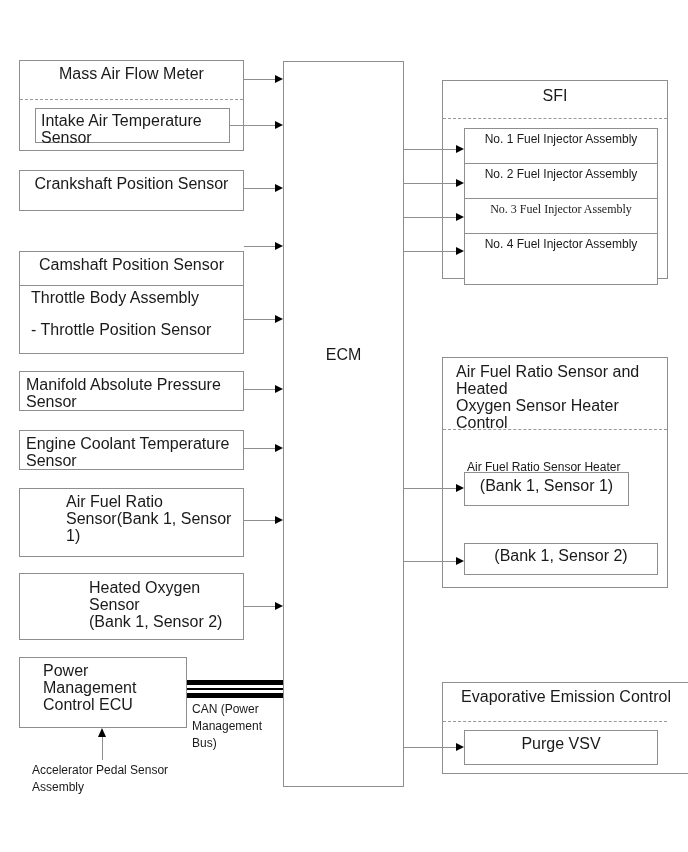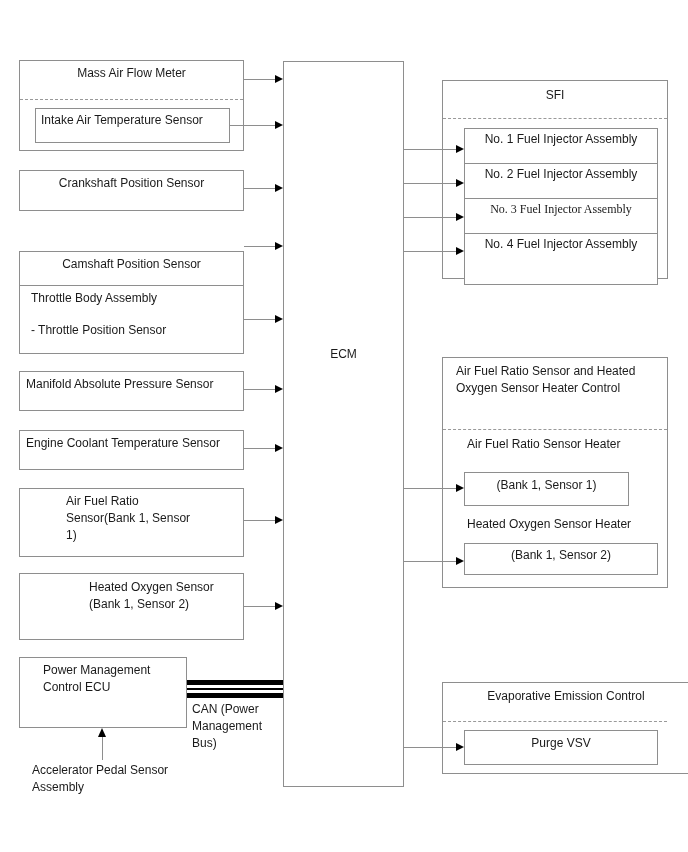--- a/index.html
+++ b/index.html
@@ -4,21 +4,21 @@
 <style>
   html,body { margin:0; padding:0; background:#ffffff; }
   .stage {
     position:relative; width:688px; height:852px; background:#ffffff;
     font-family:"Liberation Sans", sans-serif; color:#1a1a1a; overflow:hidden;
   }
   .box {
     position:absolute; box-sizing:border-box;
     border:1px solid #8e8e8e; background:#ffffff;
   }
-  .txt { font-size:12px; line-height:17px; white-space:pre-line; }
+  .txt { font-size:16px; line-height:17px; white-space:pre-line; }
   .center { text-align:center; }
   .lbl { position:absolute; font-size:12px; line-height:17px; white-space:pre-line; }
   .hline { position:absolute; height:1px; background:#8e8e8e; }
   .vline { position:absolute; width:1px; background:#8e8e8e; }
   .dash  { position:absolute; height:0; border-top:1px dashed #999999; }
   .ar {  
     position:absolute; width:0; height:0;
     border-top:4px solid transparent; border-bottom:4px solid transparent;
     border-left:8px solid #000;
   }
@@ -146,28 +146,27 @@
   <div class="ar" style="left:456px; top:213px;"></div>
   <div class="hline" style="left:403px; top:251px; width:54px;"></div>
   <div class="ar" style="left:456px; top:247px;"></div>
 
   <div class="box" style="left:442px; top:357px; width:226px; height:231px;">
     <div class="txt" style="padding:5px 0 0 13px;">Air Fuel Ratio Sensor and Heated
 Oxygen Sensor Heater Control</div>
   </div>
   <div class="dash" style="left:443px; top:429px; width:224px;"></div>
 
-  <div class="lbl" style="left:467px; top:436px;">Air Fuel Ratio Sensor Heater</div>
+  <div class="lbl" style="left:467px; top:459px;">Air Fuel Ratio Sensor Heater</div>
   <div class="box" style="left:464px; top:472px; width:165px; height:34px;">
     <div class="txt center" style="padding-top:4px;">(Bank 1, Sensor 1)</div>
   </div>
   <div class="hline" style="left:403px; top:488px; width:54px;"></div>
   <div class="ar" style="left:456px; top:484px;"></div>
 
-  <div class="lbl" style="left:467px; top:516px;">Heated Oxygen Sensor Heater</div>
   <div class="box" style="left:464px; top:543px; width:194px; height:32px;">
     <div class="txt center" style="padding-top:3px;">(Bank 1, Sensor 2)</div>
   </div>
   <div class="hline" style="left:403px; top:561px; width:54px;"></div>
   <div class="ar" style="left:456px; top:557px;"></div>
 
   <div class="box" style="left:442px; top:682px; width:248px; height:92px;">
     <div class="txt center" style="padding-top:5px;">Evaporative Emission Control</div>
   </div>
   <div class="dash" style="left:443px; top:721px; width:224px;"></div>

